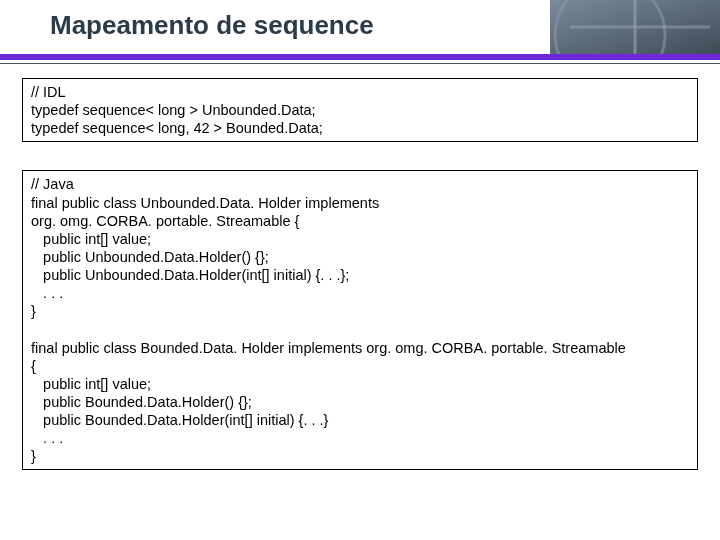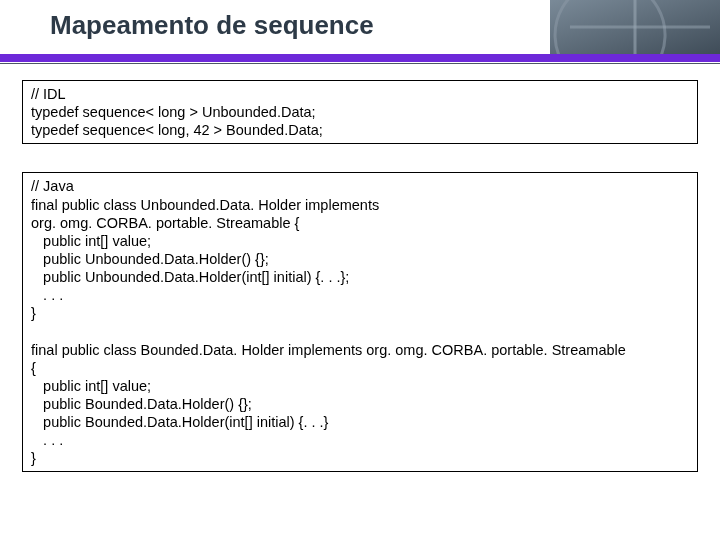--- a/index.html
+++ b/index.html
@@ -1,16 +1,16 @@
 <!DOCTYPE html>
 <html><head>
 <meta charset="utf-8">
 <style>
   html,body{margin:0;padding:0;width:720px;height:540px;font-family:Arial,Helvetica,sans-serif;background:#fff;overflow:hidden}
-  .header{position:relative;height:54px;border-bottom:8px solid #6d28d9}
+  .header{position:relative;height:54px;border-bottom:6px solid #6d28d9}
   .header .title{position:absolute;left:50px;top:10px;font-size:26px;font-weight:bold;color:#2d3a47}
   .header .deco{position:absolute;right:0;top:0;width:170px;height:54px}
   .header .thinline{position:absolute;left:0;bottom:-10px;width:100%;height:0;border-bottom:1px solid #4a5865}
   .content{padding:18px 22px 16px 22px}
   .box{border:1px solid #000;padding:4px 8px;font-size:14.5px;line-height:1.25;margin-bottom:28px;color:#000;font-family:Arial,Helvetica,sans-serif;white-space:pre-wrap}
   .box2{margin-bottom:8px}
 </style>
 </head>
 <body>
 

